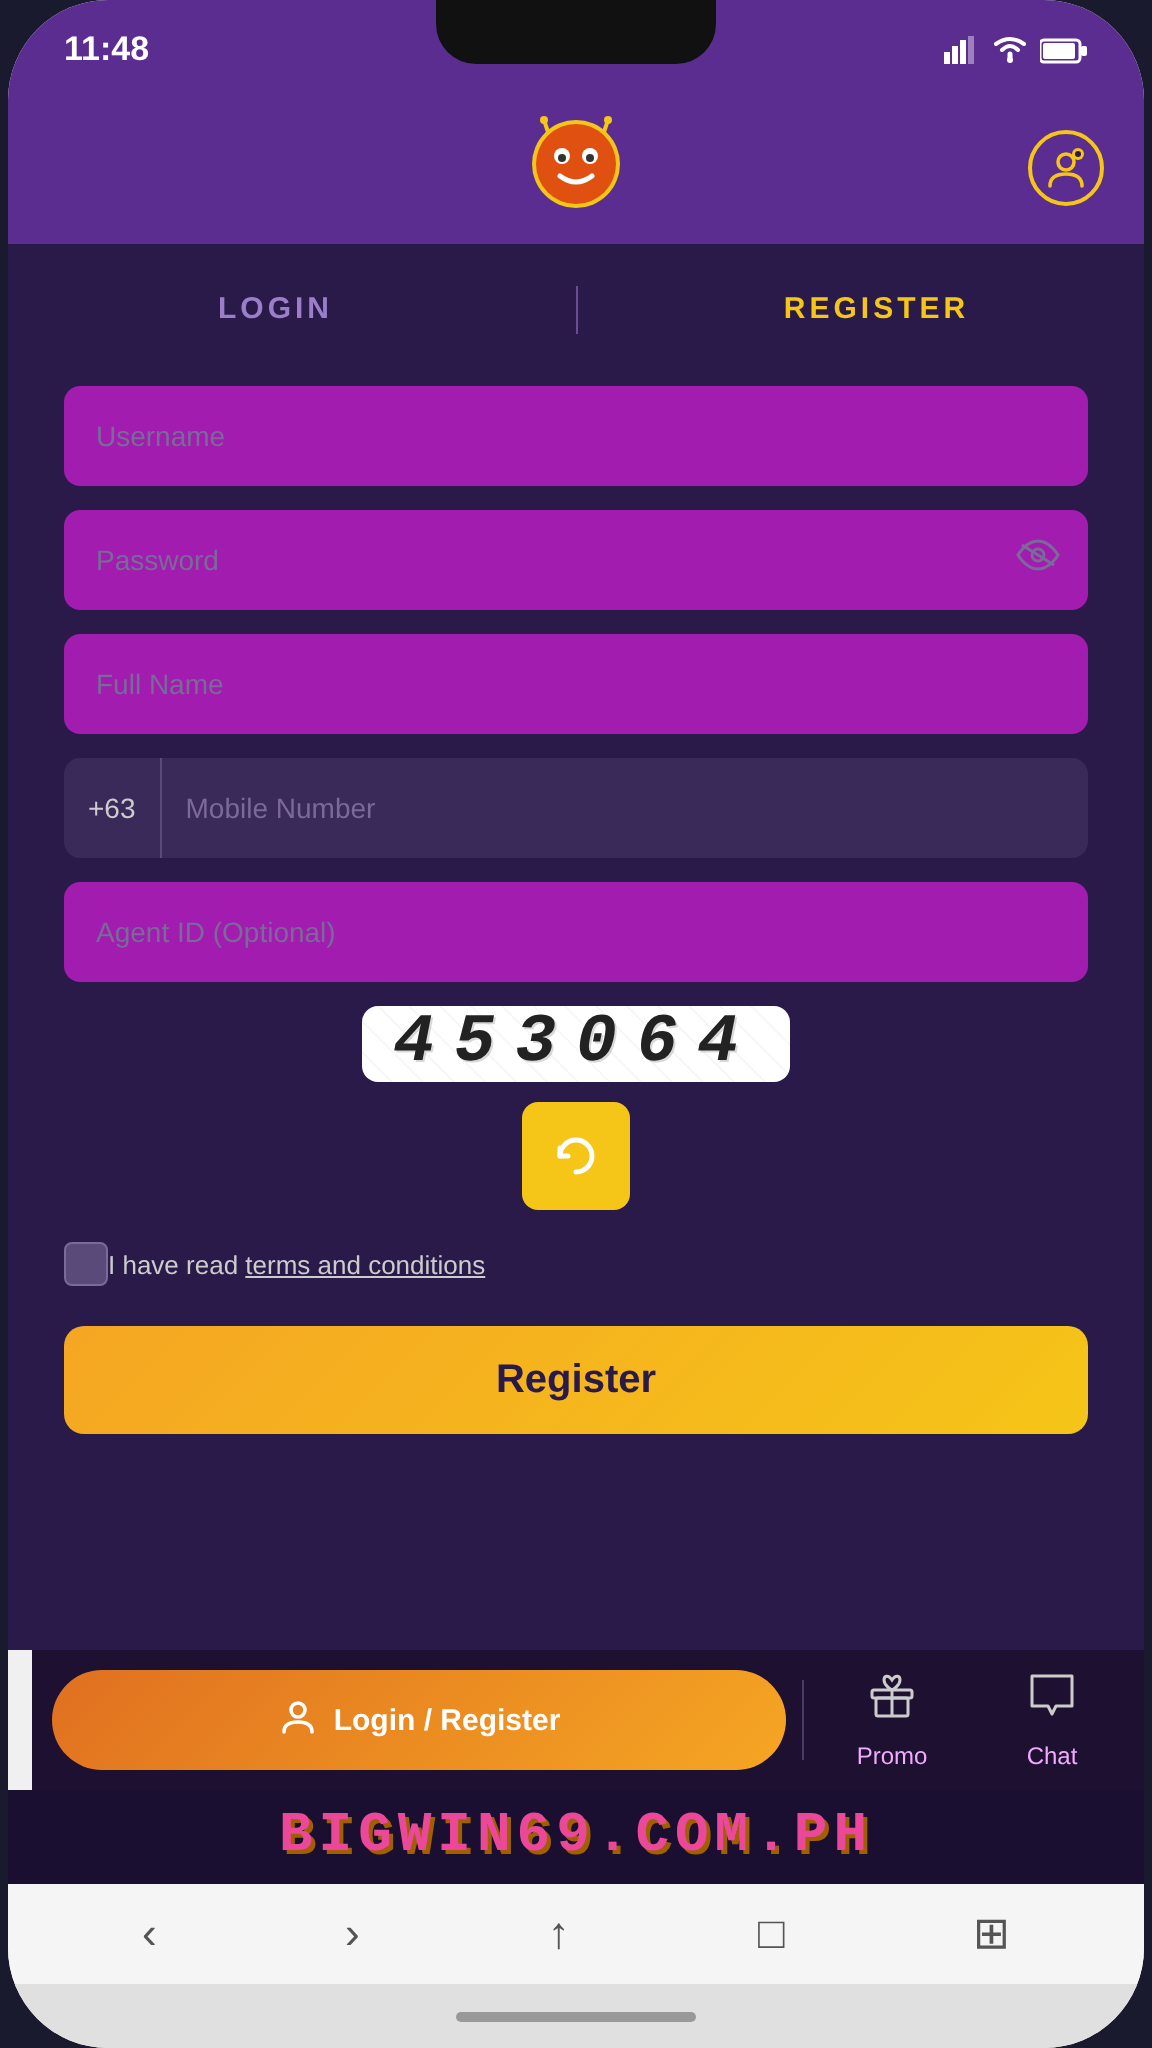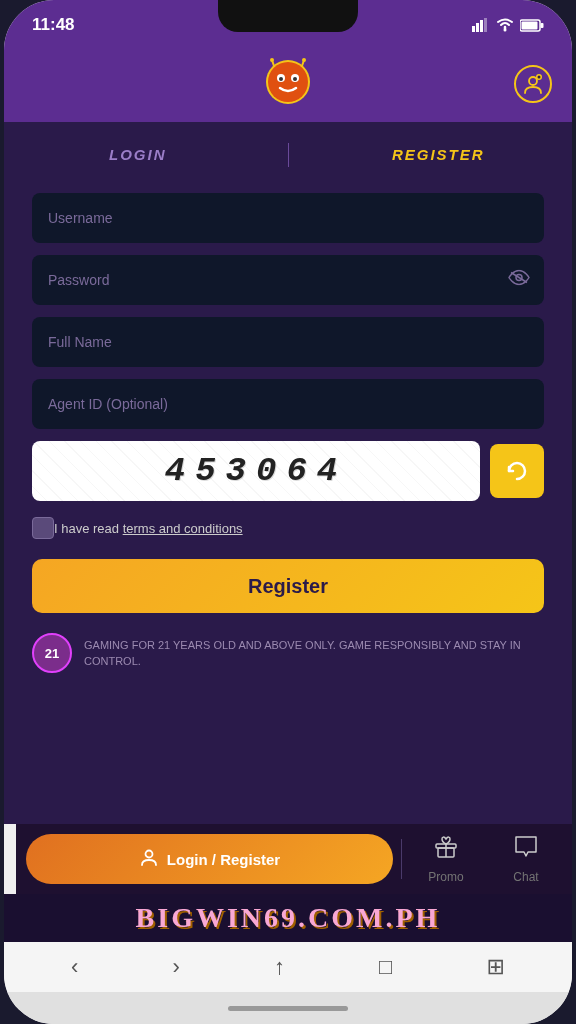--- a/index.html
+++ b/index.html
@@ -120,21 +120,20 @@
       padding: 0 0 10px;
     }
 
     
     .tabs {
       display: flex;
       align-items: center;
       justify-content: center;
       padding: 16px 0 12px;
       gap: 16px;
-      font-style: italic;
     }
 
     .tab {
       flex: 1;
       text-align: center;
       font-size: 15px;
       font-weight: 600;
       letter-spacing: 2px;
       cursor: pointer;
       padding: 8px 0;
@@ -160,21 +159,21 @@
     }
 
     .input-wrapper {
       position: relative;
       width: 100%;
     }
 
     .form-input {
       width: 100%;
       height: 50px;
-      background: #0f172a;
+      background: #a21caf;
       border: none;
       border-radius: 8px;
       padding: 4px 16px;
       color: #ccc;
       font-size: 14px;
       outline: none;
     }
 
     .form-input::placeholder {
       color: #7a6a9a;
@@ -223,20 +222,21 @@
 
     .phone-input::placeholder {
       color: #7a6a9a;
     }
 
     
     .captcha-row {
       display: flex;
       gap: 10px;
       align-items: center;
+      flex-direction: column;
     }
 
     .captcha-display {
       flex: 1;
       height: 60px;
       background: white;
       border-radius: 8px;
       display: flex;
       align-items: center;
       justify-content: center;
@@ -409,36 +409,36 @@
       cursor: pointer;
     }
 
     .nav-item-icon {
       font-size: 22px;
       color: #ccc;
     }
 
     .nav-item-label {
       font-size: 12px;
-      color: #737373;
+      color: #f0abfc;
     }
 
     
     .website-banner {
       background: #1a0f30;
       padding: 8px 0;
       text-align: center;
     }
 
     .website-text {
       font-size: 28px;
       font-weight: 900;
-      color: #f9a8d4;
+      color: #ec4899;
       letter-spacing: 3px;
-      font-family: Liberation Serif, serif;
+      font-family: Liberation Mono, monospace;
       text-shadow: 2px 2px 0 #a06000;
     }
 
     
     .browser-chrome {
       background: #f5f5f5;
       padding: 12px 20px;
       display: flex;
       justify-content: space-around;
       align-items: center;
@@ -547,20 +547,24 @@
             <circle cx="11" cy="8" r="3" stroke="#7a6a9a" stroke-width="1.5" fill="none"></circle>
             <line x1="3" y1="3" x2="19" y2="13" stroke="#7a6a9a" stroke-width="1.5"></line>
           </svg>
         </span>
       </div>
 
       <div class="input-wrapper">
         <input type="text" class="form-input" placeholder="Full Name" style="">
       </div>
 
+      <div class="phone-wrapper">
+        <span class="phone-prefix">+63</span>
+        <input type="tel" class="phone-input" placeholder="Mobile Number" style="">
+      </div>
 
       <div class="input-wrapper">
         <input type="text" class="form-input" placeholder="Agent ID (Optional)" style="">
       </div>
 
 
       <div class="captcha-row">
         <div class="captcha-display">
           <span class="captcha-text">453064</span>
         </div>
@@ -574,24 +578,20 @@
 
       <div class="terms-row">
         <div class="terms-checkbox"></div>
         <span class="terms-text">
           <span>I have read </span><a class="terms-link">terms and conditions</a>
         </span>
       </div>
 
       <button class="register-btn">Register</button>
 
-      <div class="age-notice">
-        <div class="age-badge">21</div>
-        <span class="age-text">GAMING FOR 21 YEARS OLD AND ABOVE ONLY. GAME RESPONSIBLY AND STAY IN CONTROL.</span>
-      </div>
 
     </div>
   </div>
 
   <div class="bottom-nav">
     <button class="login-register-btn">
       <span class="btn-icon">
         <svg width="20" height="20" viewBox="0 0 20 20">
           <circle cx="10" cy="7" r="3.5" stroke="white" stroke-width="1.8" fill="none"></circle>
           <path d="M3 18 Q3 13 10 13 Q17 13 17 18" stroke="white" stroke-width="1.8" fill="none" stroke-linecap="round"></path>

